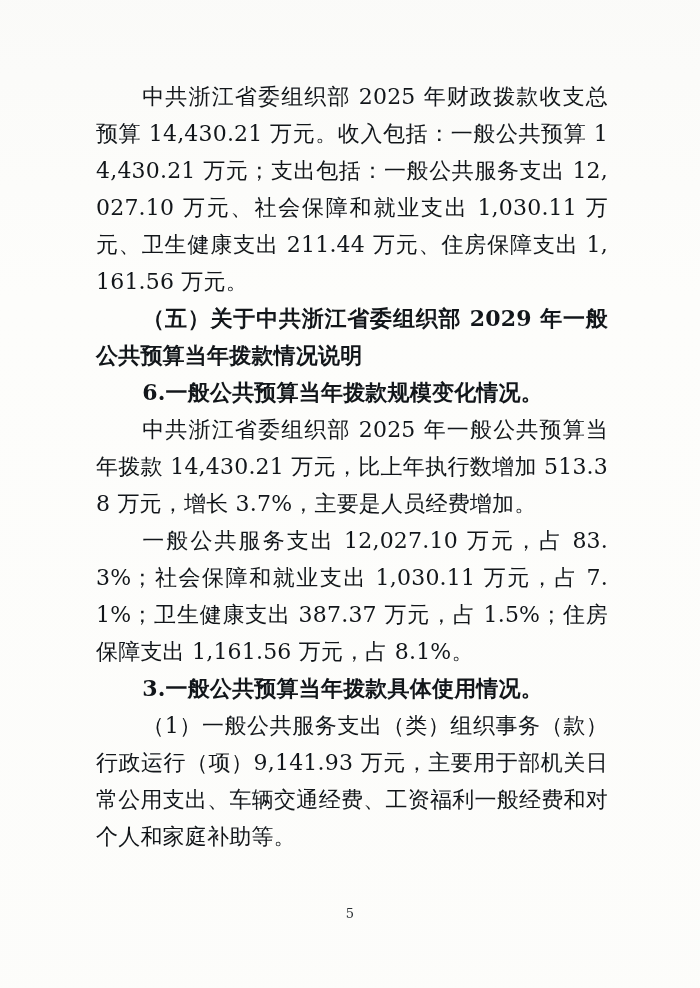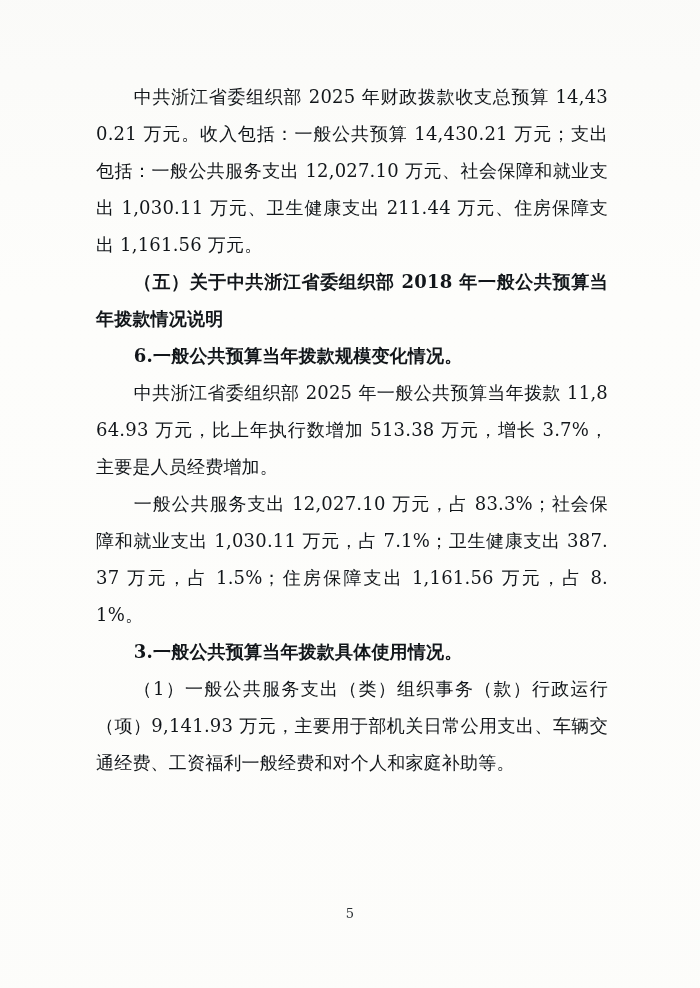--- a/index.html
+++ b/index.html
@@ -23,21 +23,21 @@
     height: 988px;
     background: #fdfdfb;
   }
   .content {
     position: absolute;
     left: 96px;
     top: 78px;
     width: 512px;
   }
   .para {
-    font-size: 18px;
+    font-size: 22px;
     line-height: 37px;
     text-align: justify;
     text-justify: inter-ideograph;
     margin: 0 0 0 0;
     letter-spacing: 0.2px;
     word-break: break-all;
   }
   .indent {
     text-indent: 2.1em;
   }
@@ -64,22 +64,22 @@
   }
 </style>
 </head>
 <body>
 
 <div class="page">
   <div class="paper-tint"></div>
 
   <div class="content">
     <p class="para indent">中共浙江省委组织部 2025 年财政拨款收支总预算 14,430.21 万元。收入包括：一般公共预算 14,430.21 万元；支出包括：一般公共服务支出 12,027.10 万元、社会保障和就业支出 1,030.11 万元、卫生健康支出 211.44 万元、住房保障支出 1,161.56 万元。</p>
-    <p class="para indent bold">（五）关于中共浙江省委组织部 2018 年一般公共预算当年拨款情况说明</p>
+    <p class="para indent bold">（五）关于中共浙江省委组织部 2029 年一般公共预算当年拨款情况说明</p>
     <p class="para indent bold">6.一般公共预算当年拨款规模变化情况。</p>
-    <p class="para indent">中共浙江省委组织部 2025 年一般公共预算当年拨款 11,864.93 万元，比上年执行数增加 513.38 万元，增长 3.7%，主要是人员经费增加。</p>
+    <p class="para indent">中共浙江省委组织部 2025 年一般公共预算当年拨款 14,430.21 万元，比上年执行数增加 513.38 万元，增长 3.7%，主要是人员经费增加。</p>
     <p class="para indent">一般公共服务支出 12,027.10 万元，占 83.3%；社会保障和就业支出 1,030.11 万元，占 7.1%；卫生健康支出 387.37 万元，占 1.5%；住房保障支出 1,161.56 万元，占 8.1%。</p>
     <p class="para indent bold">3.一般公共预算当年拨款具体使用情况。</p>
     <p class="para indent">（1）一般公共服务支出（类）组织事务（款）行政运行（项）9,141.93 万元，主要用于部机关日常公用支出、车辆交通经费、工资福利一般经费和对个人和家庭补助等。</p>
   </div>
 
   <div class="page-number">5</div>
 </div>
 
 </body></html>

